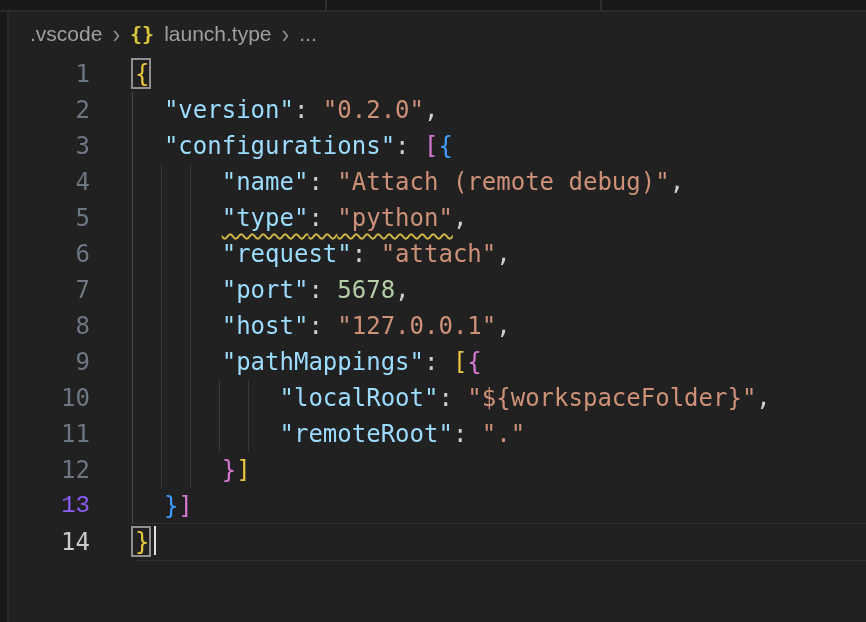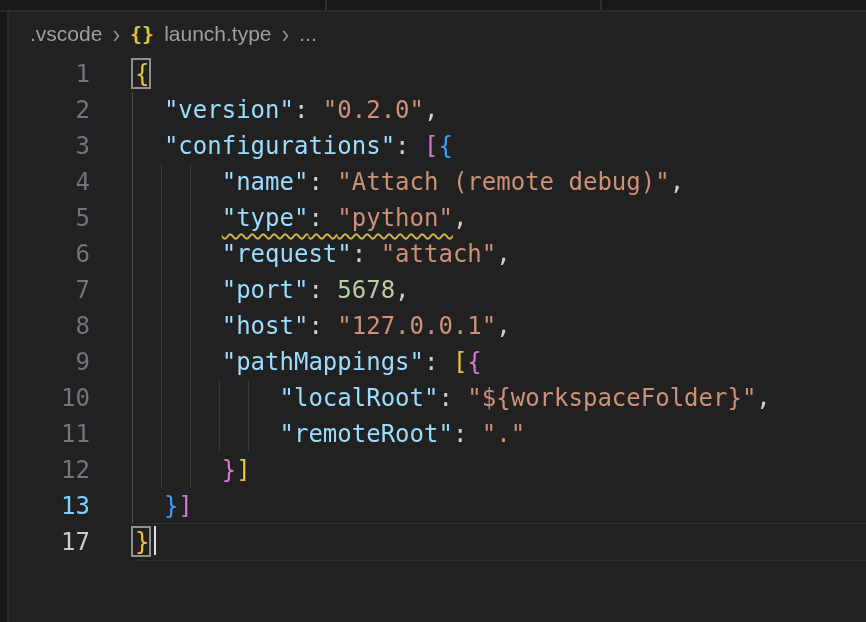--- a/index.html
+++ b/index.html
@@ -84,18 +84,18 @@
         <div class="line"><div class="gutter" style="color: rgb(110, 118, 129);">3</div><div class="content"><span class="guide active" style="left: -3px;"></span><span class="tok" style="color: rgb(208, 208, 208);">  </span><span class="tok" style="color: rgb(156, 220, 254);">"configurations"</span><span class="tok" style="color: rgb(208, 208, 208);">: </span><span class="tok" style="color: rgb(214, 120, 212);">[</span><span class="tok" style="color: rgb(61, 158, 255);">{</span></div></div>
         <div class="line"><div class="gutter" style="color: rgb(110, 118, 129);">4</div><div class="content"><span class="guide active" style="left: -3px;"></span><span class="guide" style="left: 25.9px;"></span><span class="guide" style="left: 54.8px;"></span><span class="tok" style="color: rgb(208, 208, 208);">      </span><span class="tok" style="color: rgb(156, 220, 254);">"name"</span><span class="tok" style="color: rgb(208, 208, 208);">: </span><span class="tok" style="color: rgb(206, 145, 120);">"Attach (remote debug)"</span><span class="tok" style="color: rgb(208, 208, 208);">,</span></div></div>
         <div class="line"><div class="gutter" style="color: rgb(110, 118, 129);">5</div><div class="content"><span class="guide active" style="left: -3px;"></span><span class="guide" style="left: 25.9px;"></span><span class="guide" style="left: 54.8px;"></span><span class="tok" style="color: rgb(208, 208, 208);">      </span><span class="tok squiggle" style="color: rgb(156, 220, 254); text-decoration-color: rgb(211, 186, 69);">"type"</span><span class="tok squiggle" style="color: rgb(208, 208, 208); text-decoration-color: rgb(211, 186, 69);">: </span><span class="tok squiggle" style="color: rgb(206, 145, 120); text-decoration-color: rgb(211, 186, 69);">"python"</span><span class="tok" style="color: rgb(208, 208, 208);">,</span></div></div>
         <div class="line"><div class="gutter" style="color: rgb(110, 118, 129);">6</div><div class="content"><span class="guide active" style="left: -3px;"></span><span class="guide" style="left: 25.9px;"></span><span class="guide" style="left: 54.8px;"></span><span class="tok" style="color: rgb(208, 208, 208);">      </span><span class="tok" style="color: rgb(156, 220, 254);">"request"</span><span class="tok" style="color: rgb(208, 208, 208);">: </span><span class="tok" style="color: rgb(206, 145, 120);">"attach"</span><span class="tok" style="color: rgb(208, 208, 208);">,</span></div></div>
         <div class="line"><div class="gutter" style="color: rgb(110, 118, 129);">7</div><div class="content"><span class="guide active" style="left: -3px;"></span><span class="guide" style="left: 25.9px;"></span><span class="guide" style="left: 54.8px;"></span><span class="tok" style="color: rgb(208, 208, 208);">      </span><span class="tok" style="color: rgb(156, 220, 254);">"port"</span><span class="tok" style="color: rgb(208, 208, 208);">: </span><span class="tok" style="color: rgb(181, 206, 168);">5678</span><span class="tok" style="color: rgb(208, 208, 208);">,</span></div></div>
         <div class="line"><div class="gutter" style="color: rgb(110, 118, 129);">8</div><div class="content"><span class="guide active" style="left: -3px;"></span><span class="guide" style="left: 25.9px;"></span><span class="guide" style="left: 54.8px;"></span><span class="tok" style="color: rgb(208, 208, 208);">      </span><span class="tok" style="color: rgb(156, 220, 254);">"host"</span><span class="tok" style="color: rgb(208, 208, 208);">: </span><span class="tok" style="color: rgb(206, 145, 120);">"127.0.0.1"</span><span class="tok" style="color: rgb(208, 208, 208);">,</span></div></div>
         <div class="line"><div class="gutter" style="color: rgb(110, 118, 129);">9</div><div class="content"><span class="guide active" style="left: -3px;"></span><span class="guide" style="left: 25.9px;"></span><span class="guide" style="left: 54.8px;"></span><span class="tok" style="color: rgb(208, 208, 208);">      </span><span class="tok" style="color: rgb(156, 220, 254);">"pathMappings"</span><span class="tok" style="color: rgb(208, 208, 208);">: </span><span class="tok" style="color: rgb(232, 198, 62);">[</span><span class="tok" style="color: rgb(214, 120, 212);">{</span></div></div>
         <div class="line"><div class="gutter" style="color: rgb(110, 118, 129);">10</div><div class="content"><span class="guide active" style="left: -3px;"></span><span class="guide" style="left: 25.9px;"></span><span class="guide" style="left: 54.8px;"></span><span class="guide" style="left: 83.7px;"></span><span class="guide" style="left: 112.6px;"></span><span class="tok" style="color: rgb(208, 208, 208);">          </span><span class="tok" style="color: rgb(156, 220, 254);">"localRoot"</span><span class="tok" style="color: rgb(208, 208, 208);">: </span><span class="tok" style="color: rgb(206, 145, 120);">"${workspaceFolder}"</span><span class="tok" style="color: rgb(208, 208, 208);">,</span></div></div>
         <div class="line"><div class="gutter" style="color: rgb(110, 118, 129);">11</div><div class="content"><span class="guide active" style="left: -3px;"></span><span class="guide" style="left: 25.9px;"></span><span class="guide" style="left: 54.8px;"></span><span class="guide" style="left: 83.7px;"></span><span class="guide" style="left: 112.6px;"></span><span class="tok" style="color: rgb(208, 208, 208);">          </span><span class="tok" style="color: rgb(156, 220, 254);">"remoteRoot"</span><span class="tok" style="color: rgb(208, 208, 208);">: </span><span class="tok" style="color: rgb(206, 145, 120);">"."</span></div></div>
         <div class="line"><div class="gutter" style="color: rgb(110, 118, 129);">12</div><div class="content"><span class="guide active" style="left: -3px;"></span><span class="guide" style="left: 25.9px;"></span><span class="guide" style="left: 54.8px;"></span><span class="tok" style="color: rgb(208, 208, 208);">      </span><span class="tok" style="color: rgb(214, 120, 212);">}</span><span class="tok" style="color: rgb(232, 198, 62);">]</span></div></div>
-        <div class="line"><div class="gutter" style="color: #7dd3fc;">13</div><div class="content"><span class="guide active" style="left: -3px;"></span><span class="tok" style="color: rgb(208, 208, 208);">  </span><span class="tok" style="color: rgb(61, 158, 255);">}</span><span class="tok" style="color: rgb(214, 120, 212);">]</span></div></div>
-        <div class="line current"><div class="gutter" style="color: rgb(204, 204, 204);">17</div><div class="content"><span class="tok match" style="color: rgb(232, 198, 62);">}</span><span class="cursor" style="background: rgb(224, 224, 224);"></span></div></div>
+        <div class="line"><div class="gutter" style="color: #8b5cf6; font-family: Liberation Mono, monospace;">13</div><div class="content"><span class="guide active" style="left: -3px;"></span><span class="tok" style="color: rgb(208, 208, 208);">  </span><span class="tok" style="color: rgb(61, 158, 255);">}</span><span class="tok" style="color: rgb(214, 120, 212);">]</span></div></div>
+        <div class="line current"><div class="gutter" style="color: rgb(204, 204, 204);">14</div><div class="content"><span class="tok match" style="color: rgb(232, 198, 62);">}</span><span class="cursor" style="background: rgb(224, 224, 224);"></span></div></div>
       </div>
 
   </div>
 </div>
 
 </body></html>

